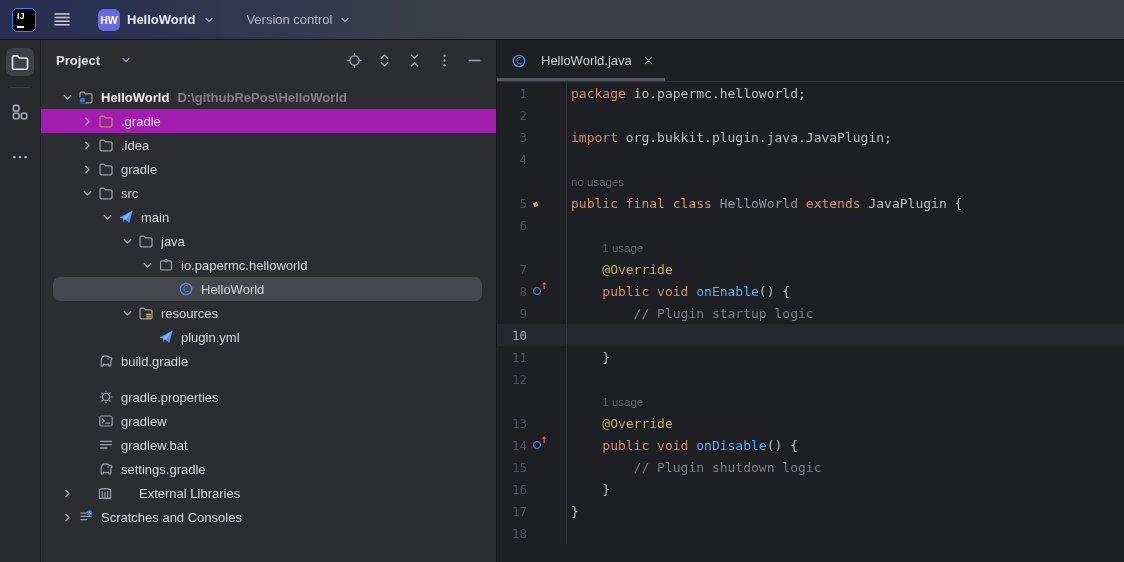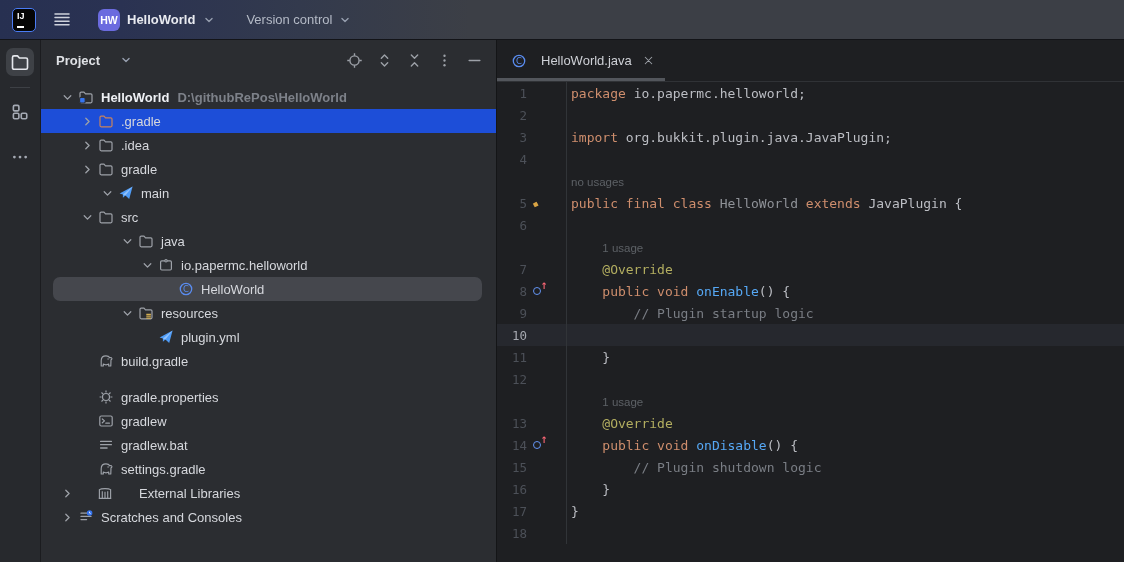--- a/index.html
+++ b/index.html
@@ -42,21 +42,21 @@
   .project-panel { flex:0 0 456px; width:456px; background:#2b2d31; border-right:1px solid #141517;
                    display:flex; flex-direction:column; min-height:0; }
   .panel-header { flex:0 0 40px; display:flex; align-items:center; padding:0 12px 0 15px; }
   .panel-title-wrap { display:flex; gap:19px; }
   .panel-title { font-size:13px; font-weight:600; color:#dfe1e5; }
   .panel-tools { margin-left:auto; display:flex; align-items:center; gap:10px; color:#9da1a8; }
   .ptool { display:flex; align-items:center; justify-content:center; width:20px; height:20px; }
 
   .tree { flex:1; overflow:hidden; padding-top:5px; font-size:13px; color:#d6d8dd; }
   .tree-row { height:24px; display:flex; align-items:center; white-space:nowrap; }
-  .tree-row.highlighted { background:#1d4ed8;align-items:center; }
+  .tree-row.highlighted { background:#a21caf;align-items:center; }
   .tree-row.selected { background:#45474d; border-radius:7px; margin-right:14px; }
   .tw { flex:0 0 20px; width:20px; display:flex; justify-content:center; color:#9da1a8; }
   .ticon { flex:0 0 18px; width:18px; display:flex; justify-content:center; align-items:center; margin-right:6px; }
   .tlabel.bold { font-weight:700; color:#eef0f4; }
   .tsuffix { color:#7d8189; margin-left:8px;font-weight:bold; }
 
   
   .editor-area { flex:1; min-width:0; display:flex; flex-direction:column; background:#1e1f22; }
   .tabbar { flex:0 0 42px; height:42px; border-bottom:1px solid #303236; display:flex; align-items:stretch; background:#1e1f22; }
   .tab { display:flex; align-items:center; gap:7px; padding:0 10px 0 13px; position:relative; }
@@ -244,46 +244,46 @@
                 <path d="M6.2 4.5 9.7 8l-3.5 3.5" fill="none" stroke="currentColor" stroke-width="1.4" stroke-linecap="round" stroke-linejoin="round"></path>
               </svg>
             </span>
             <span class="ticon">
               <svg width="16" height="16" viewBox="0 0 16 16">
                 <path d="M2 4.3C2 3.6 2.5 3.1 3.2 3.1H6l1.5 1.7h5.3c.7 0 1.2.5 1.2 1.2v6.6c0 .7-.5 1.2-1.2 1.2H3.2c-.7 0-1.2-.5-1.2-1.2z" fill="none" stroke="#9da1a8" stroke-width="1.2" stroke-linejoin="round" stroke-linecap="round"></path>
               </svg>
             </span>
             <span class="tlabel">gradle</span>
           </div>
+          <div class="tree-row" style="padding-left: 36px;">
+            <span class="tw">
+              <svg width="15" height="15" viewBox="0 0 16 16">
+                <path d="M4.5 6.2 8 9.7l3.5-3.5" fill="none" stroke="currentColor" stroke-width="1.4" stroke-linecap="round" stroke-linejoin="round"></path>
+              </svg>
+            </span>
+            <span class="ticon">
+              <svg width="16" height="16" viewBox="0 0 16 16">
+                <path d="M2 4.3C2 3.6 2.5 3.1 3.2 3.1H6l1.5 1.7h5.3c.7 0 1.2.5 1.2 1.2v6.6c0 .7-.5 1.2-1.2 1.2H3.2c-.7 0-1.2-.5-1.2-1.2z" fill="none" stroke="#9da1a8" stroke-width="1.2" stroke-linejoin="round" stroke-linecap="round"></path>
+              </svg>
+            </span>
+            <span class="tlabel">src</span>
+          </div>
           <div class="tree-row" style="padding-left: 56px;">
             <span class="tw">
               <svg width="15" height="15" viewBox="0 0 16 16">
                 <path d="M4.5 6.2 8 9.7l3.5-3.5" fill="none" stroke="currentColor" stroke-width="1.4" stroke-linecap="round" stroke-linejoin="round"></path>
               </svg>
             </span>
             <span class="ticon">
               <svg width="16" height="16" viewBox="0 0 16 16">
                 <path d="M1.6 8.4 14.6 1.6 11.2 14 7.4 10.5 4.9 12.8V9.6Z" fill="#4f9cf7"></path>
                 <path d="M14.6 1.6 7.4 10.5 4.9 9.6Z" fill="#8fc0fb"></path>
               </svg>
             </span>
             <span class="tlabel">main</span>
-          </div>
-          <div class="tree-row" style="padding-left: 36px;">
-            <span class="tw">
-              <svg width="15" height="15" viewBox="0 0 16 16">
-                <path d="M4.5 6.2 8 9.7l3.5-3.5" fill="none" stroke="currentColor" stroke-width="1.4" stroke-linecap="round" stroke-linejoin="round"></path>
-              </svg>
-            </span>
-            <span class="ticon">
-              <svg width="16" height="16" viewBox="0 0 16 16">
-                <path d="M2 4.3C2 3.6 2.5 3.1 3.2 3.1H6l1.5 1.7h5.3c.7 0 1.2.5 1.2 1.2v6.6c0 .7-.5 1.2-1.2 1.2H3.2c-.7 0-1.2-.5-1.2-1.2z" fill="none" stroke="#9da1a8" stroke-width="1.2" stroke-linejoin="round" stroke-linecap="round"></path>
-              </svg>
-            </span>
-            <span class="tlabel">src</span>
           </div>
           <div class="tree-row" style="padding-left: 76px;">
             <span class="tw">
               <svg width="15" height="15" viewBox="0 0 16 16">
                 <path d="M4.5 6.2 8 9.7l3.5-3.5" fill="none" stroke="currentColor" stroke-width="1.4" stroke-linecap="round" stroke-linejoin="round"></path>
               </svg>
             </span>
             <span class="ticon">
               <svg width="16" height="16" viewBox="0 0 16 16">
                 <path d="M2 4.3C2 3.6 2.5 3.1 3.2 3.1H6l1.5 1.7h5.3c.7 0 1.2.5 1.2 1.2v6.6c0 .7-.5 1.2-1.2 1.2H3.2c-.7 0-1.2-.5-1.2-1.2z" fill="none" stroke="#9da1a8" stroke-width="1.2" stroke-linejoin="round" stroke-linecap="round"></path>

